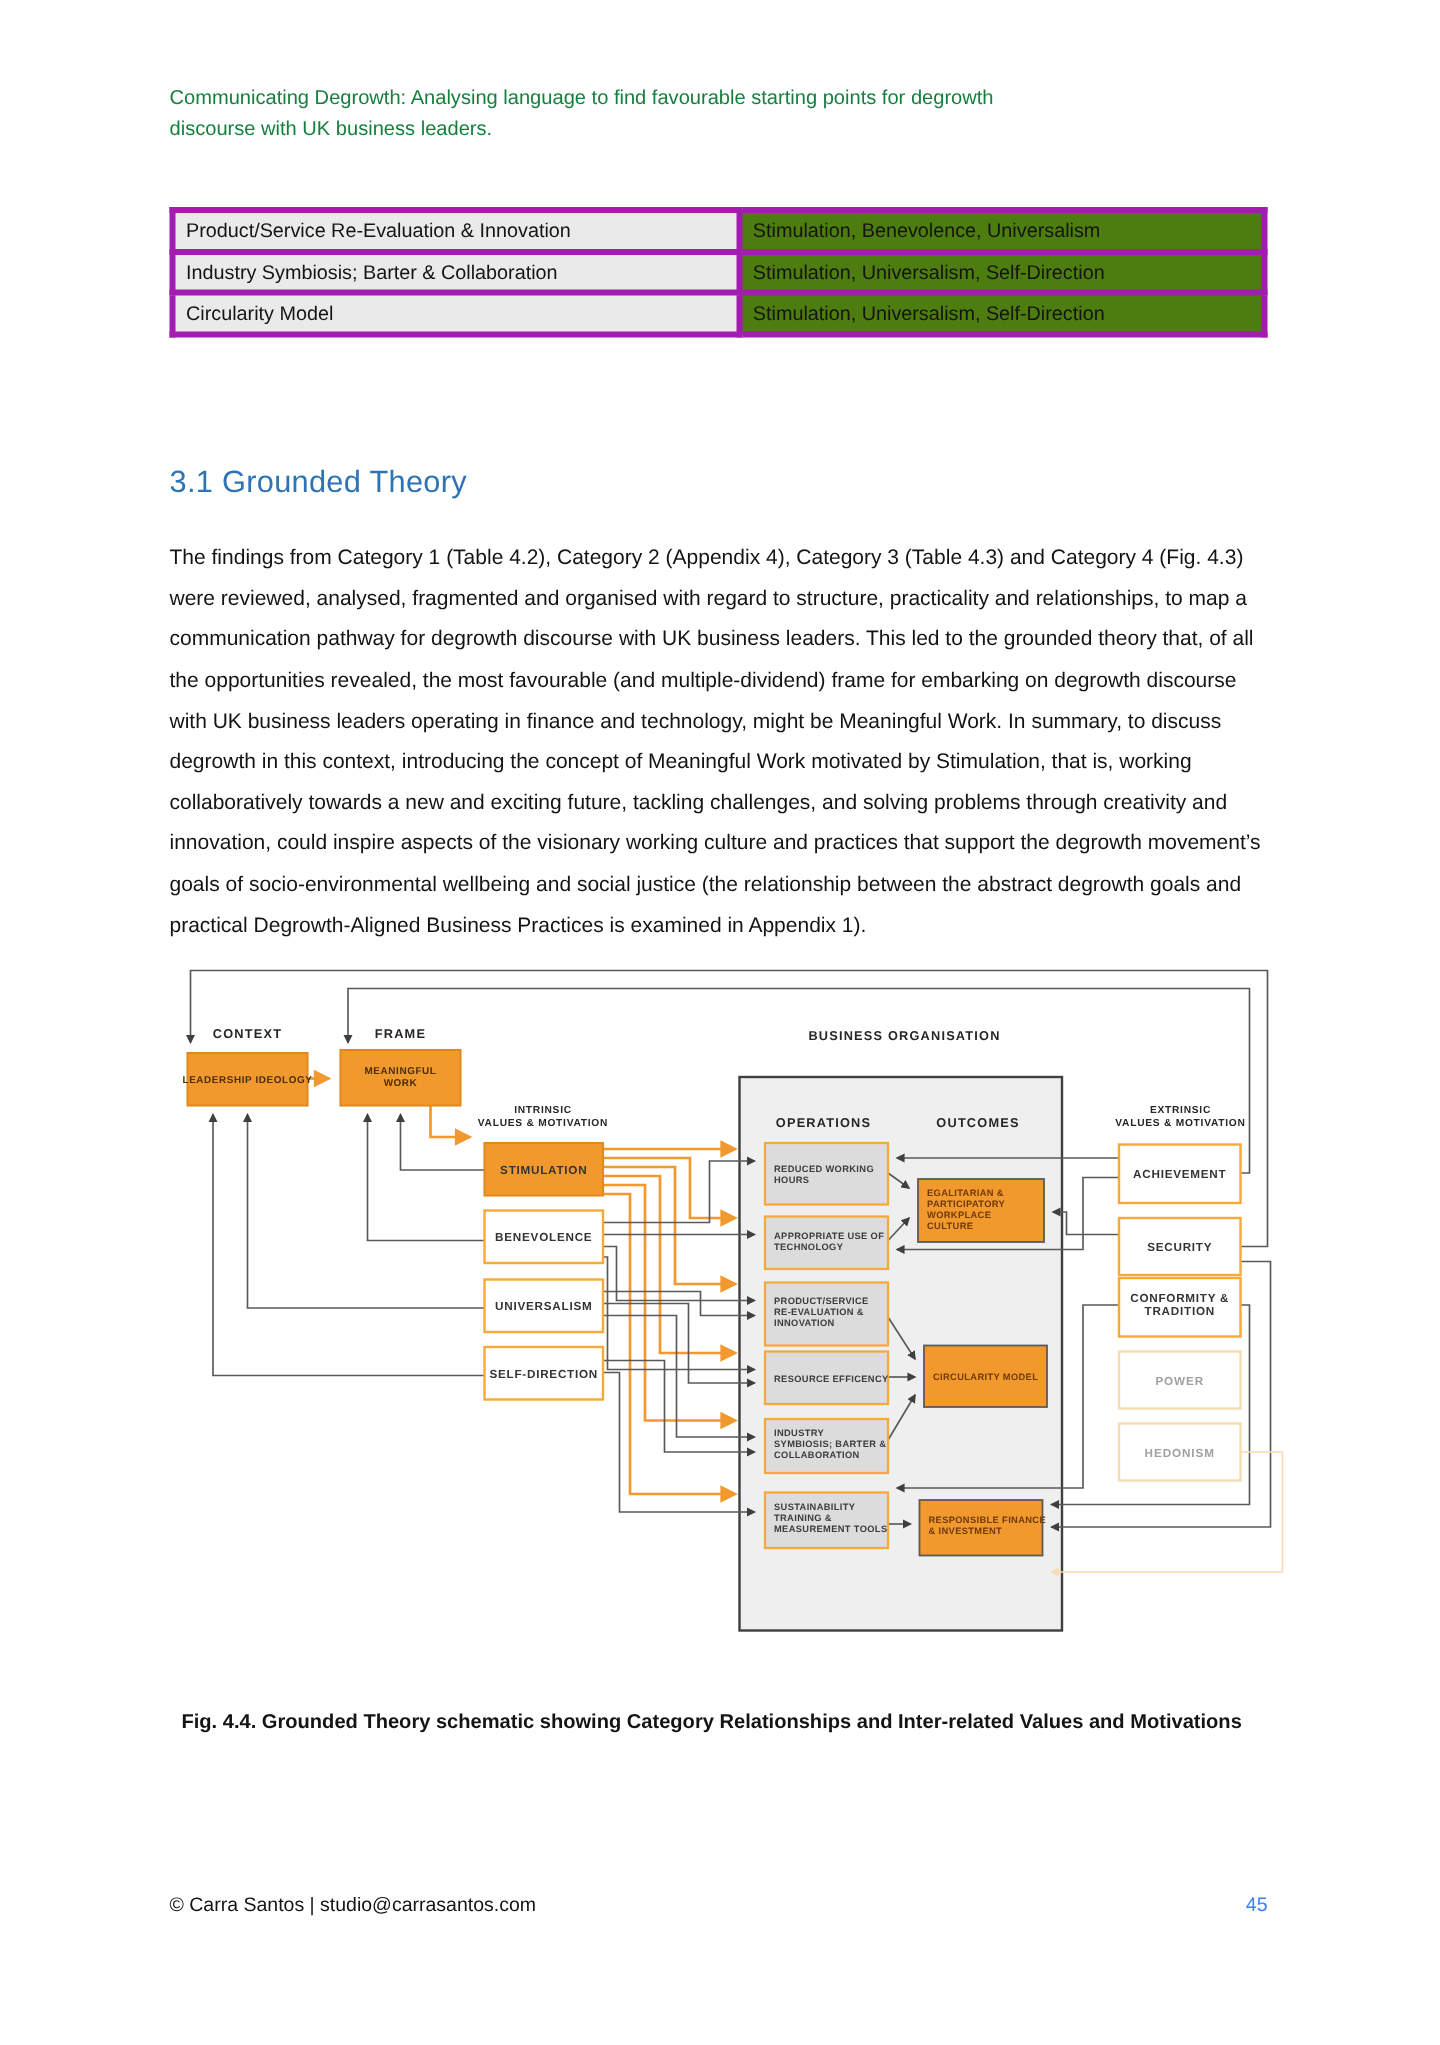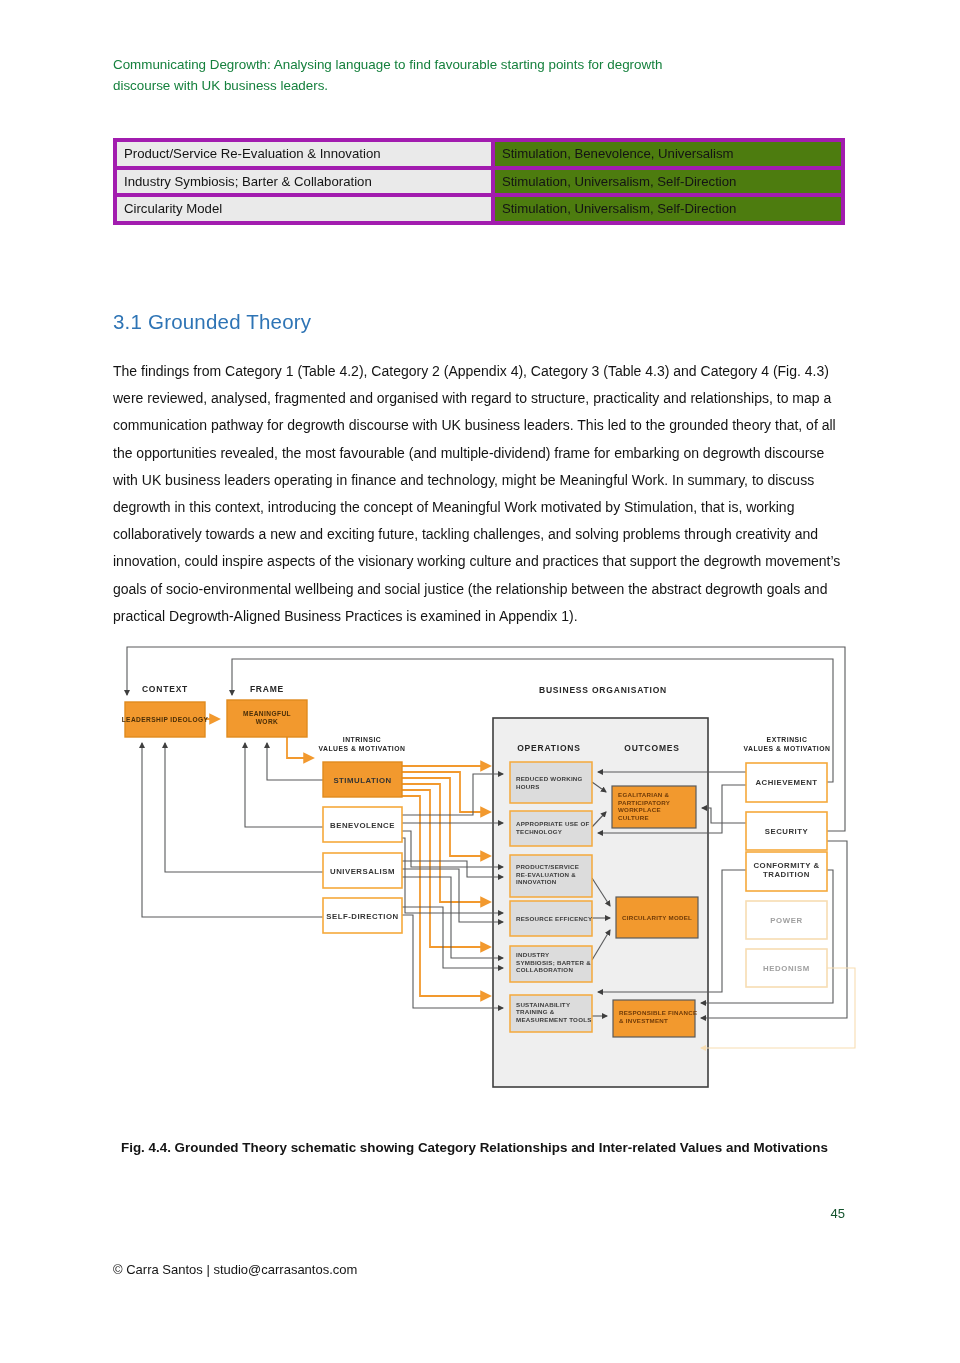--- a/index.html
+++ b/index.html
@@ -32,21 +32,21 @@
   }
   .figure{position:absolute;left:115px;top:645px;width:744px;height:448px;}
   .caption{
     position:absolute;left:121px;top:1100px;width:730px;
     font-size:13.4px;font-weight:700;color:#141414;margin-top:40px;
   }
   .footer-left{
     position:absolute;left:113px;top:1262px;font-size:13px;color:#141414;
   }
   .footer-page{
-    position:absolute;right:115px;top:1206px;font-size:13px;color:#14532d;
+    position:absolute;right:115px;top:1262px;font-size:13px;color:#3b82f6;
   }
   
   svg text{font-family:"Liberation Sans",sans-serif;}
   .lbl{font-size:8.5px;font-weight:700;fill:#262626;letter-spacing:.8px;text-anchor:middle;}
   .lbl2{font-size:6.8px;font-weight:700;fill:#262626;letter-spacing:.5px;text-anchor:middle;}
   .vbox-t{font-size:7.8px;font-weight:700;fill:#343434;letter-spacing:.5px;text-anchor:middle;}
   .obox-t{font-size:6.6px;font-weight:700;fill:#4a2e08;letter-spacing:.4px;text-anchor:middle;}
   .ops-t{font-size:6.2px;font-weight:700;fill:#3c3c3c;letter-spacing:.25px;}
   .out-t{font-size:6.2px;font-weight:700;fill:#6e3a08;letter-spacing:.25px;}
   .faded-t{font-size:7.8px;font-weight:700;fill:#a0a0a0;letter-spacing:.6px;text-anchor:middle;}

